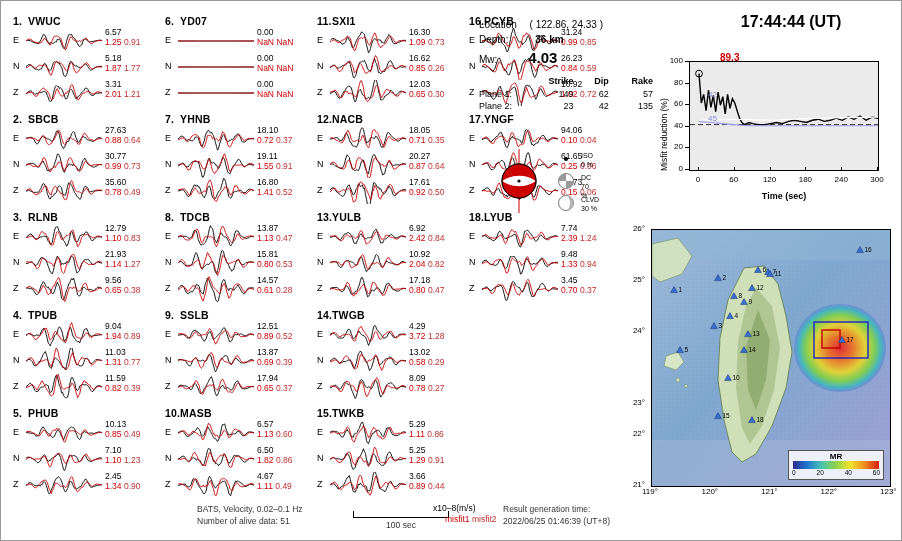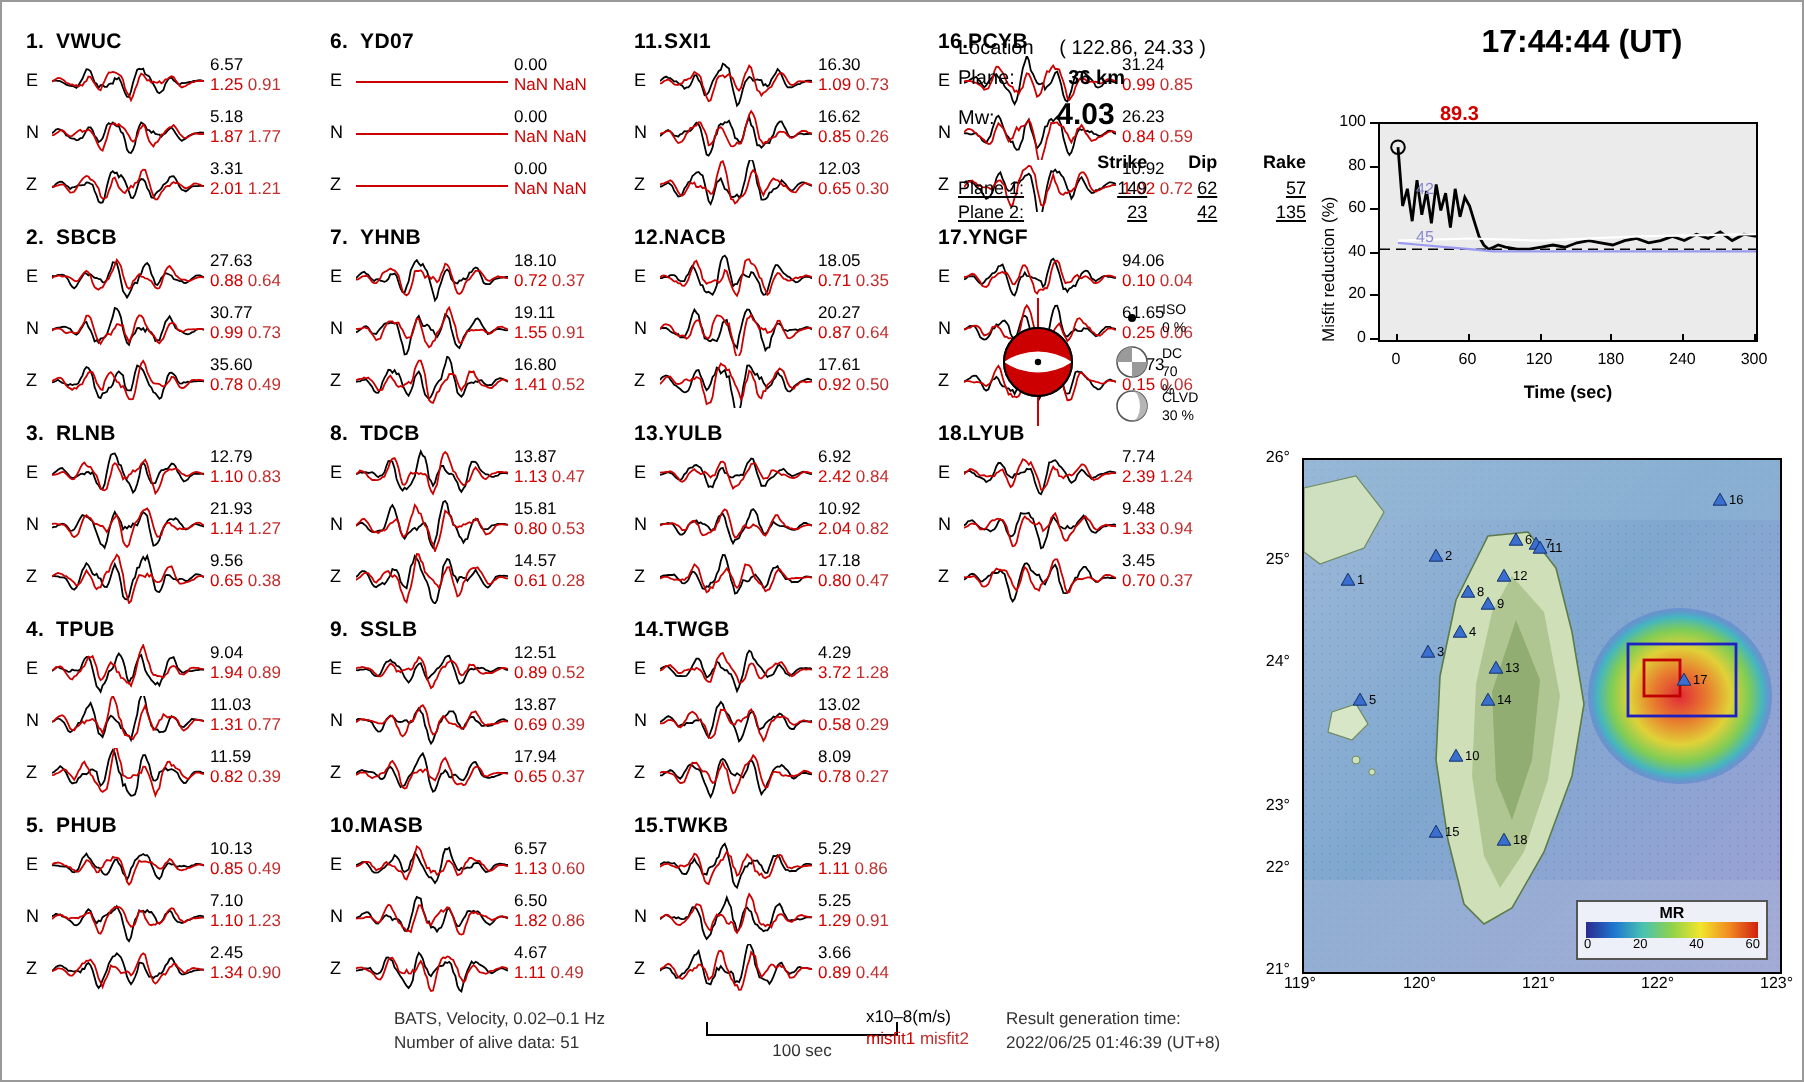--- a/index.html
+++ b/index.html
@@ -32,21 +32,21 @@
 
   
   .bfs{position:absolute;left:478px;top:18px;width:180px;}
   .bfs h2{font-size:12.5px;font-weight:bold;margin:0 0 8px 0;letter-spacing:.3px;}
   .bfs .row{font-size:10px;margin-bottom:4px;}
   .bfs .lbl{display:inline-block;}
   .bfs .big{font-size:15px;font-weight:bold;}
   .bfs .mwrow{margin-top:2px;}
   .mech-table{margin-top:10px;font-size:9px;width:180px;border-collapse:collapse;}
   .mech-table th{font-weight:bold;text-align:right;padding:0 6px 2px 6px;margin-top:46px;}
-  .mech-table td{text-align:right;padding:1px 6px;text-decoration:underline;}
+  .mech-table td{text-align:right;padding:1px 6px;}
   .mech-table td.first{text-align:left;padding-left:0;}
 
   
   .beach-wrap{position:absolute;left:478px;top:148px;width:180px;height:70px;}
   .beach{position:absolute;left:18px;top:0;}
   .legend-col{position:absolute;left:76px;top:0;font-size:7px;}
   .legend-item{position:relative;height:22px;}
   .legend-item .sym{position:absolute;left:0;top:1px;}
   .legend-item .txt{position:absolute;left:26px;top:2px;line-height:9px;}
 
@@ -77,21 +77,21 @@
   .mr-sc{font-size:6.5px;display:flex;justify-content:space-between;padding:0 3px;}
 
   
   .footer{position:absolute;left:0;top:498px;width:902px;height:42px;font-size:8.5px;color:#333;}
   .f1{position:absolute;left:196px;top:4px;line-height:12px;}
   .scalebar{position:absolute;left:352px;top:12px;width:96px;}
   .scalebar .bar{height:6px;border:1px solid #000;border-top:none;}
   .scalebar .lab{text-align:center;font-size:8.5px;margin-top:2px;}
   .f3{position:absolute;left:432px;top:4px;line-height:11px;}
   .f3 .r1{color:#000;}
-  .f3 .r2 .a{color:#d00000;}
+  .f3 .r2 .a{color:#d00000;margin-left:12px;}
   .f3 .r2 .b{color:#c03030;}
   .f4{position:absolute;left:502px;top:4px;line-height:12px;}
 </style>
 </head>
 <body>
 
 <div id="frame">
 
   <div class="stations">
     <div class="col c1" id="col1">
@@ -751,21 +751,21 @@
         </div>
       </div>
   </div>
 
   <div class="bfs">
     <div class="row">
       <span class="lbl">Location</span>
       <span style="margin-left:10px">( 122.86, 24.33 )</span>
     </div>
     <div class="row">
-      <span class="lbl">Plane:</span>
+      <span class="lbl">Depth:</span>
       <span style="margin-left:24px;font-weight:bold">36 km</span>
     </div>
     <div class="row mwrow">
       <span class="lbl">Mw:</span>
       <span class="big" style="margin-left:28px">4.03</span>
     </div>
 
     <table class="mech-table">
       <thead>
         <tr>

